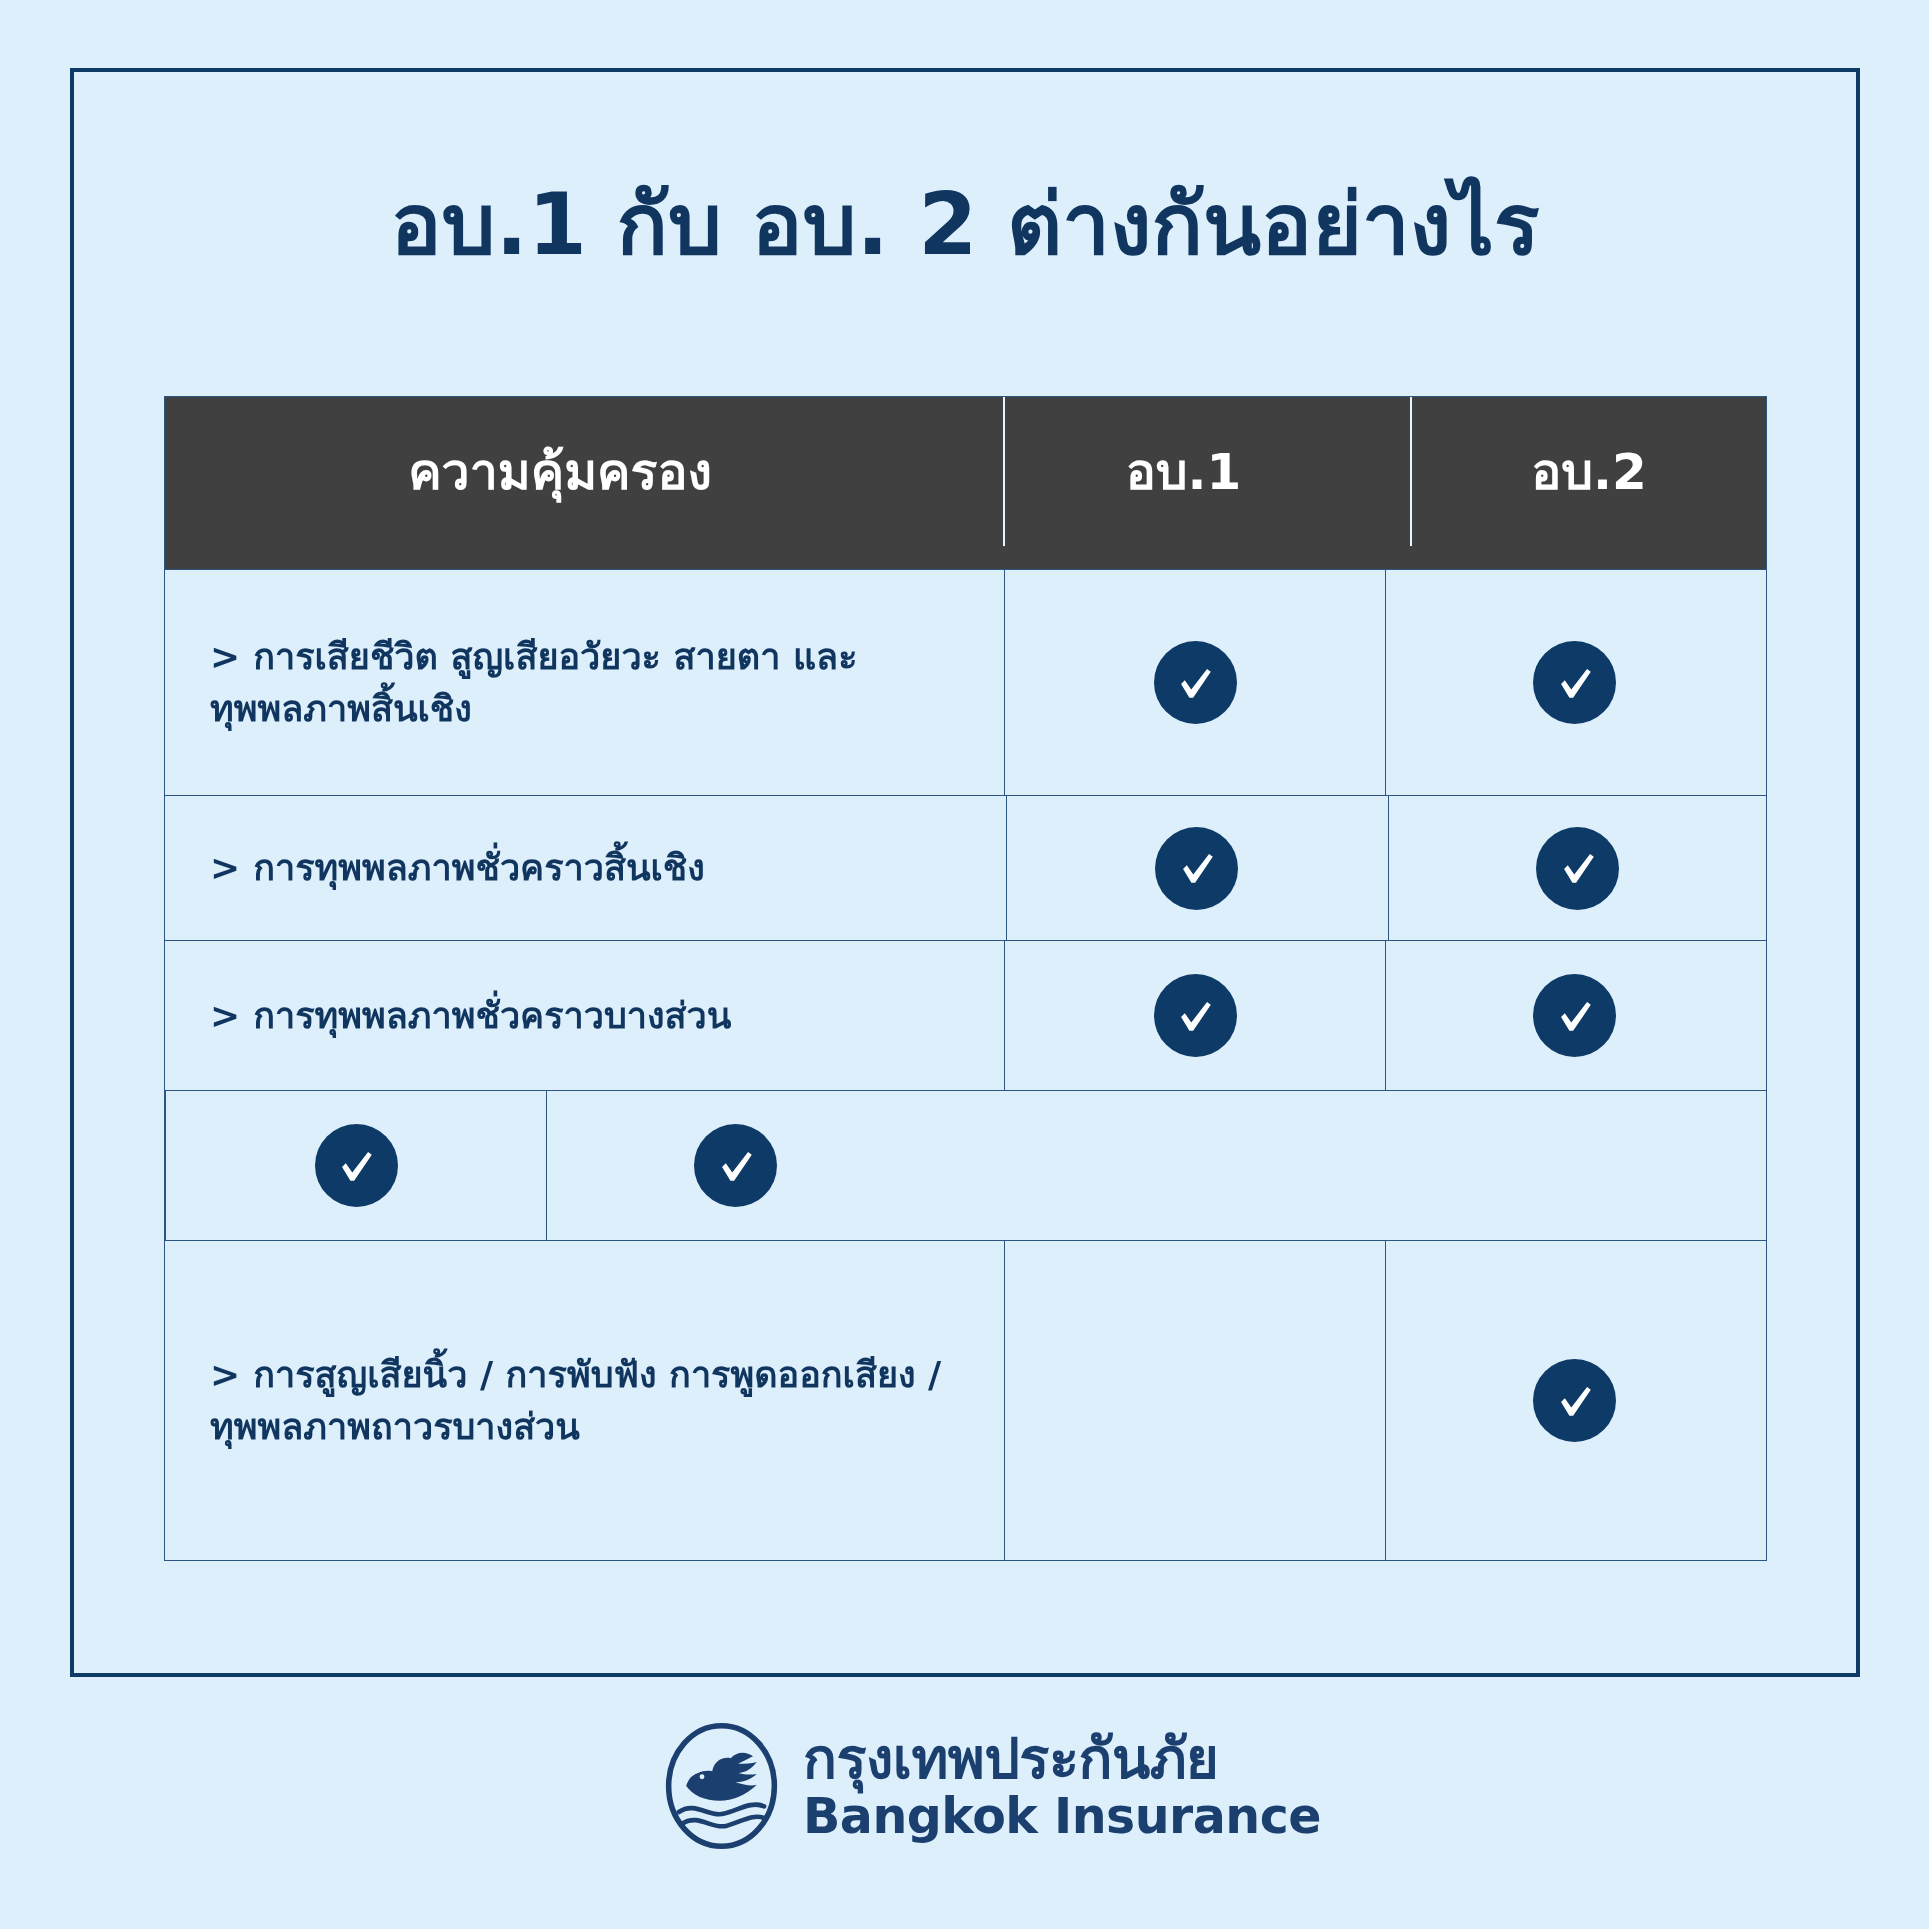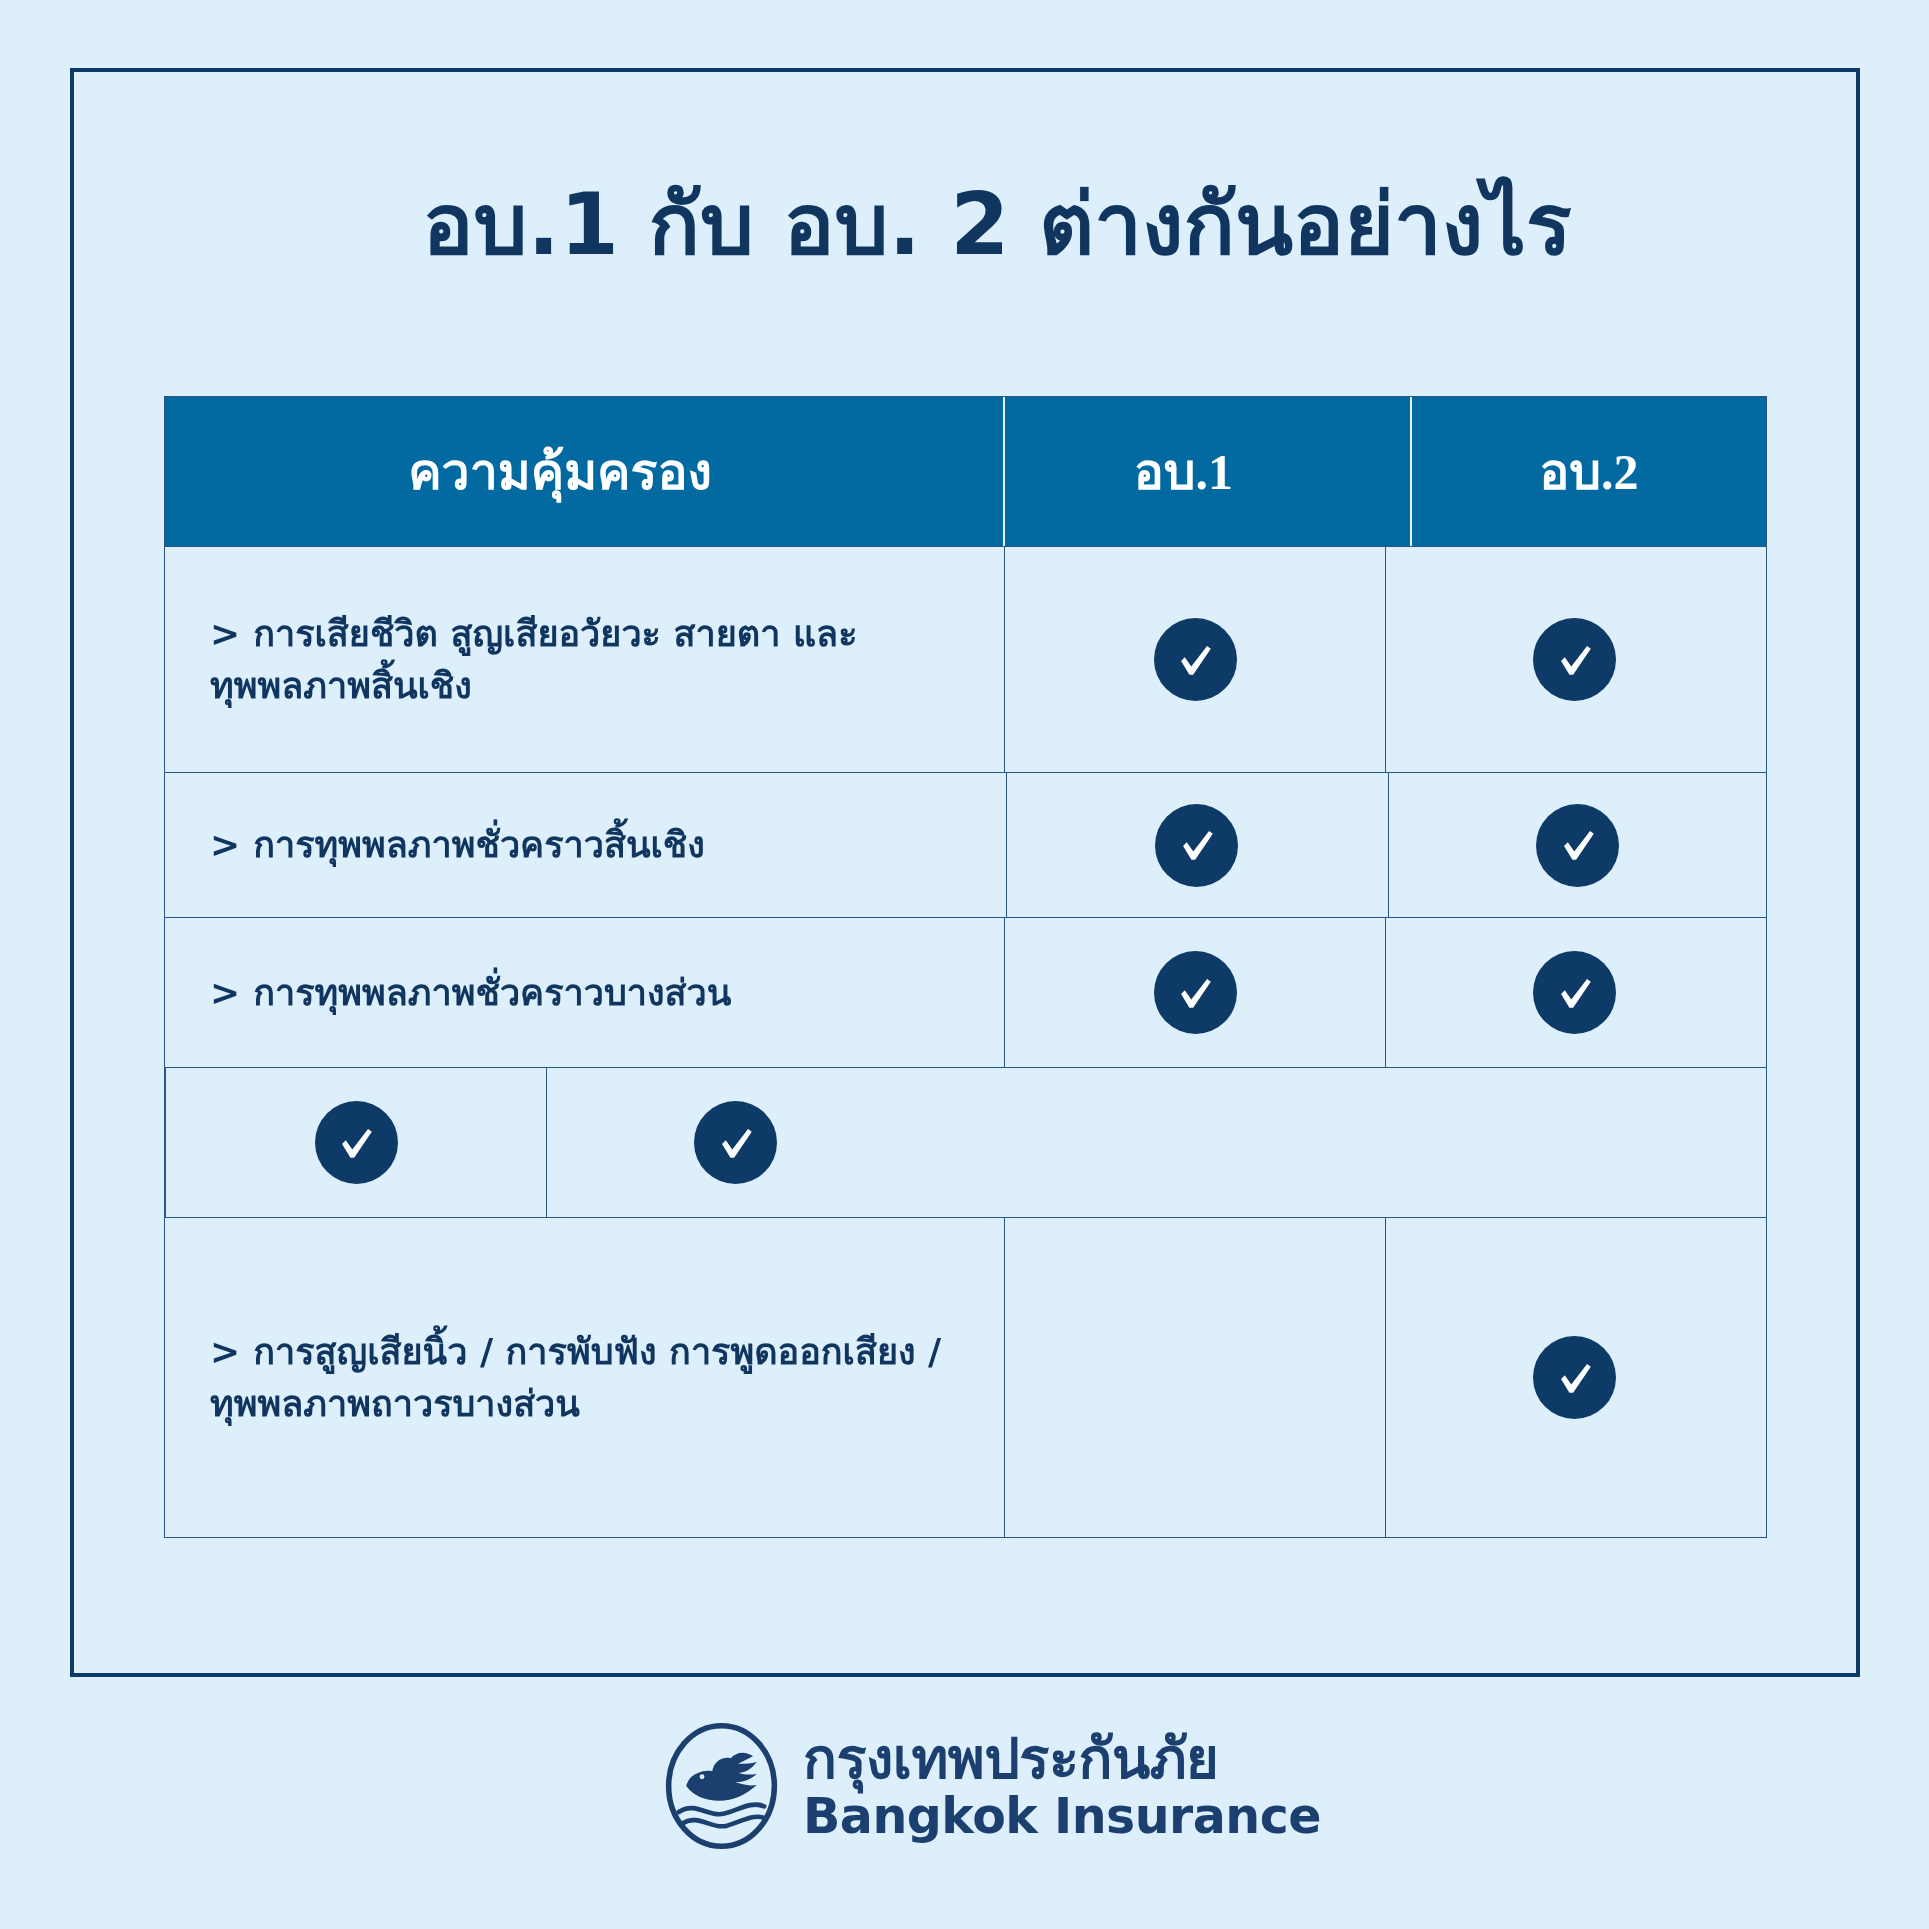--- a/index.html
+++ b/index.html
@@ -40,21 +40,20 @@
     left: 70px;
     top: 176px;
     width: 1790px;
     text-align: center;
     color: #10355f;
     font-size: 85px;
     font-weight: 700;
     letter-spacing: 0px;
     line-height: 1.15;
     white-space: nowrap;
-    margin-left: 32px;
   }
 
   
   .table {
     position: absolute;
     left: 164px;
     top: 396px;
     width: 1603px;
     border: 1.9px solid #2d5584;
     box-sizing: border-box;
@@ -70,23 +69,22 @@
   .row.body-row {
     border-top: 1.9px solid #2d5584;
   }
 
   .c-cover   { width: 839px; box-sizing: border-box; }
   .c-ob1     { width: 381px; box-sizing: border-box; }
   .c-ob2     { width: 378px; box-sizing: border-box; }
 
   
   .header-row {
-    background: #0369a1;
-    height: 149px;
-    font-family: Liberation Serif, serif;
+    background: #404040;
+    height: 172px;
   }
   .header-row .cell {
     display: flex;
     align-items: center;
     justify-content: center;
     color: #ffffff;
     font-size: 50px;
     font-weight: 700;
     height: 149px;
     box-sizing: border-box;

